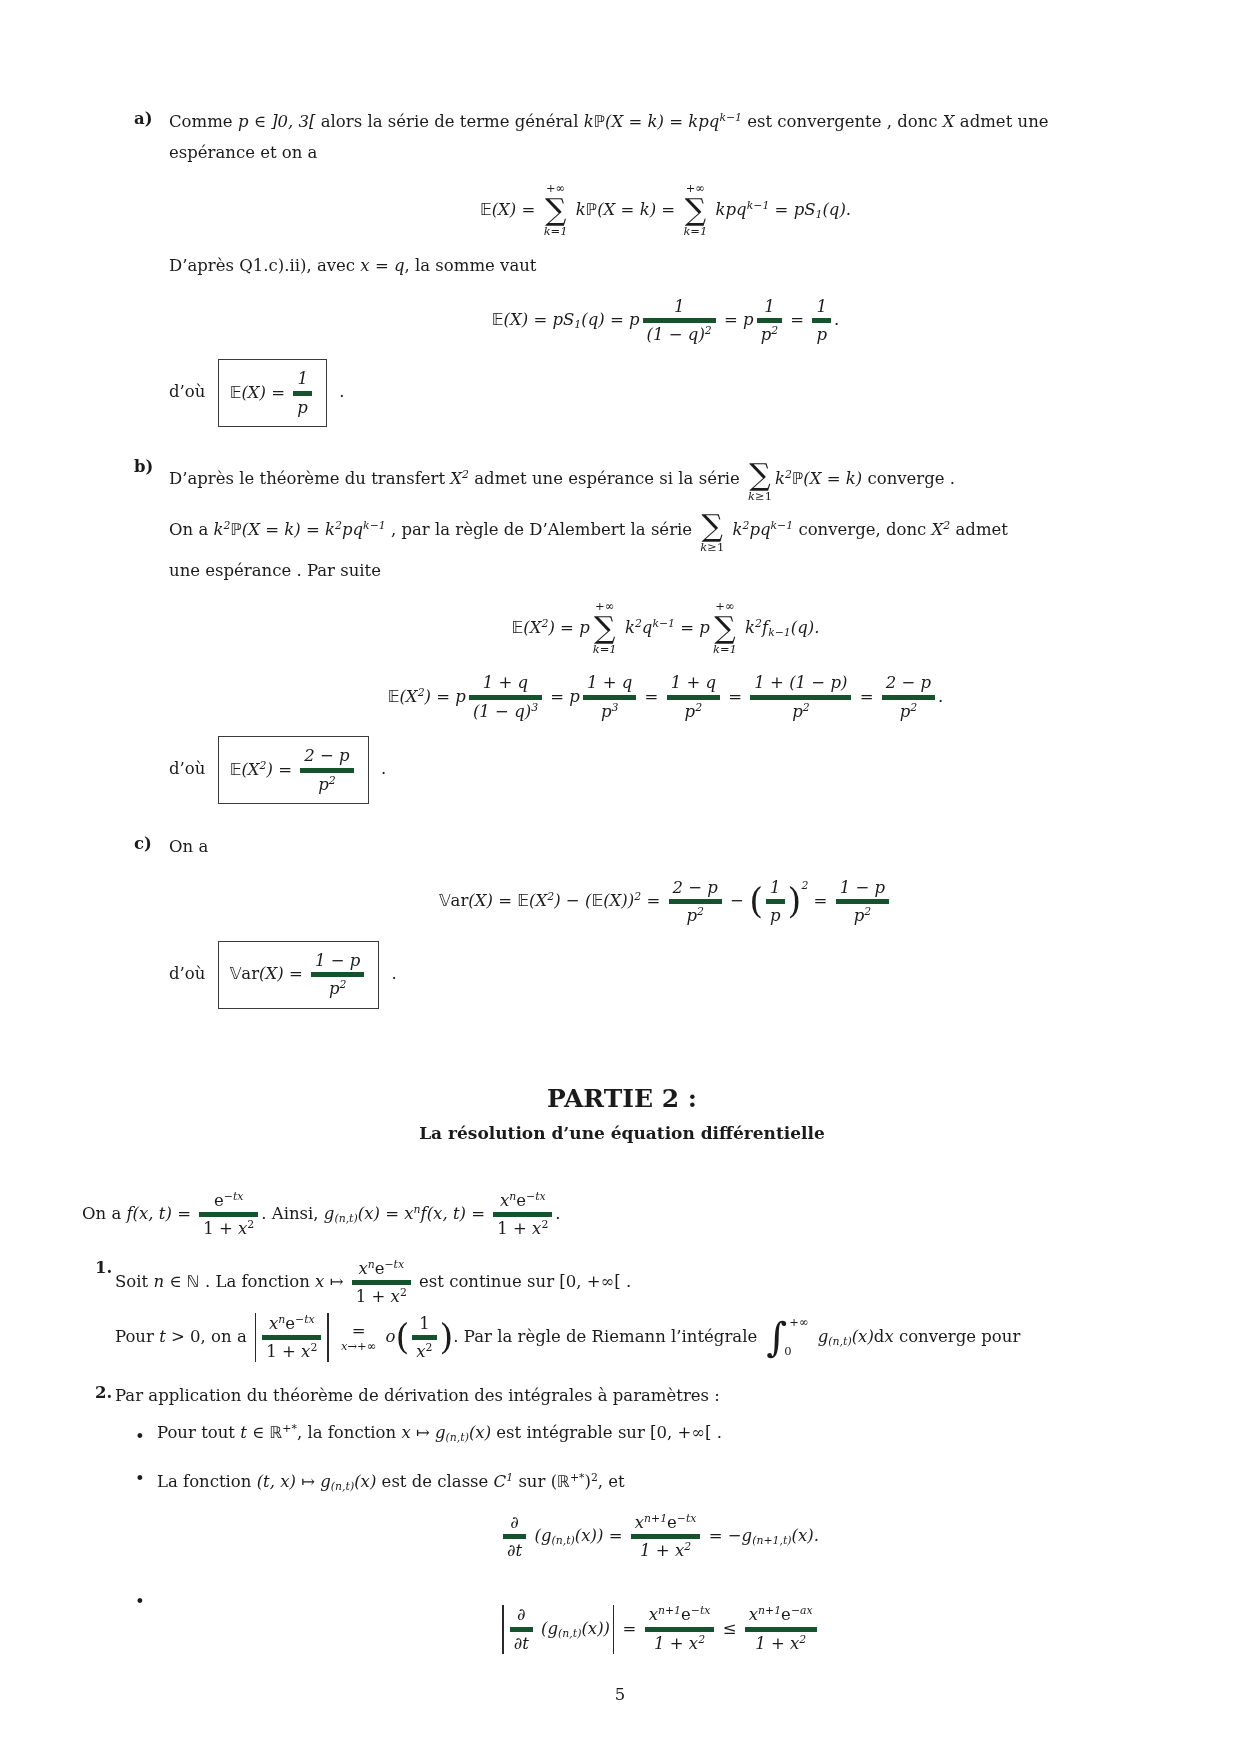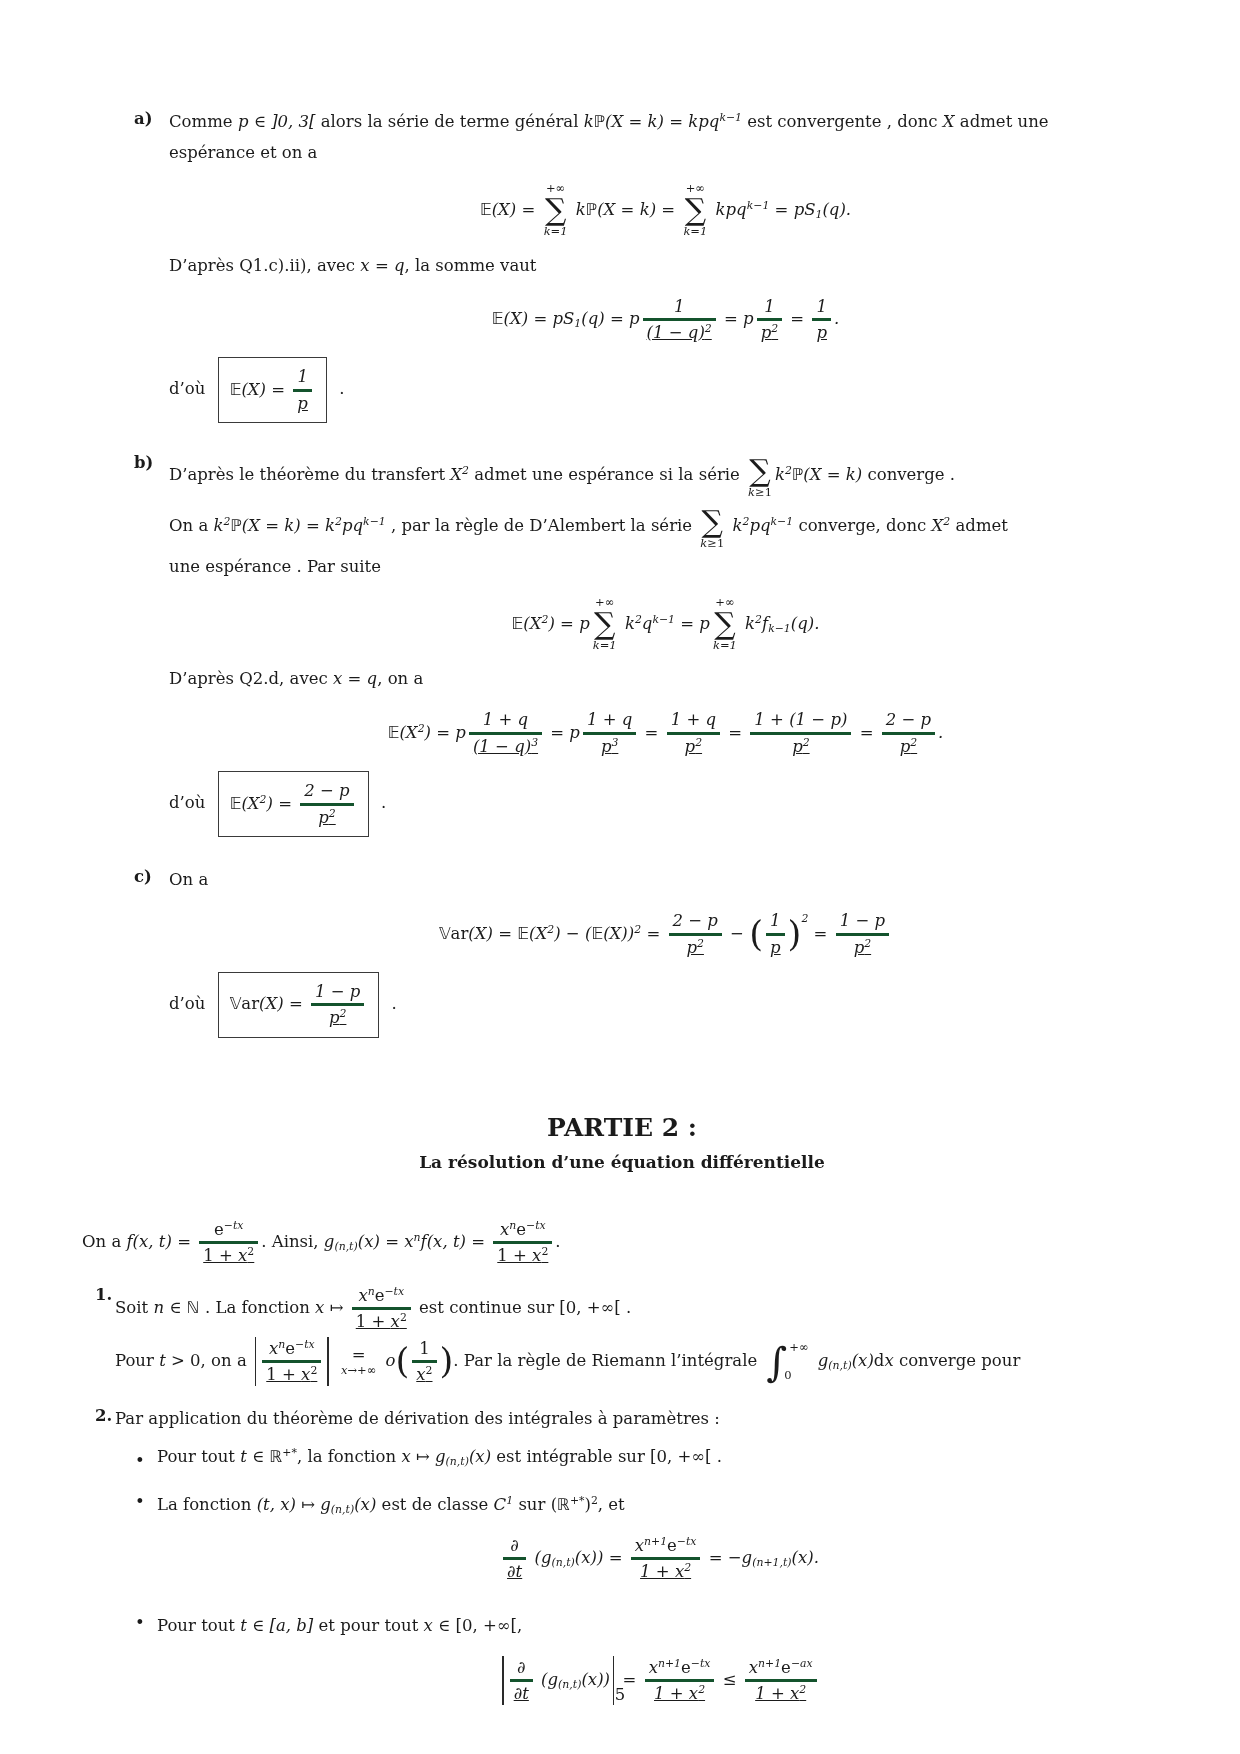--- a/index.html
+++ b/index.html
@@ -14,21 +14,21 @@
   .eq   { text-align:center; margin:15px 0 13px; white-space:nowrap; line-height:1.2; }
   .mm { font-style:italic; }
   .mt { font-style:normal; }
   .mt .tog { font-style:italic; }
   .mm .tog { font-style:normal; }
   .bb { font-style:normal !important; font-family:"DejaVu Sans","DejaVu Serif",sans-serif; font-size:0.98em; }
   sup { font-size:0.66em; vertical-align:0.55em; line-height:0; }
   sub { font-size:0.66em; vertical-align:-0.3em; line-height:0; }
   .frac { display:inline-block; vertical-align:middle; text-align:center; margin:0 3px; }
   .fnum, .fden { display:block; padding:1px 4px; line-height:1.3; }
-  .fden { border-top:3px solid #14532d;text-decoration:underline; }
+  .fden { border-top:5px solid #14532d; }
   .sum { display:inline-flex; flex-direction:column; align-items:center; vertical-align:middle; margin:0 3px; line-height:1; }
   .slim { font-size:11.5px; line-height:1.15; font-style:normal; min-height:4px; }
   .sum .slim .tog, .mm .sum .slim { font-style:italic; }
   .sg { font-size:30px; line-height:1; font-style:normal; }
   .intg { display:inline-flex; vertical-align:middle; margin:0 4px; }
   .ig { font-size:40px; line-height:1; font-style:normal; }
   .ilims { display:inline-flex; flex-direction:column; justify-content:space-between; font-size:11.5px; font-style:normal; padding:0 0 0 2px; }
   .ilims .it { align-self:flex-start; margin-top:-4px; }
   .ilims .ib { align-self:flex-start; margin-top:auto; margin-left:-5px; margin-bottom:-4px; }
   .under { display:inline-flex; flex-direction:column; align-items:center; vertical-align:middle; margin:0 4px; line-height:1.1; }
@@ -95,21 +95,20 @@
       <div class="line"><span class="mt">une espérance . Par suite</span></div>
       <div class="eq"><span class="mm"><span class="bb">𝔼</span>(X<sup>2</sup>) = p<span class="sum">
               <span class="slim">+∞</span>
               <span class="sg">∑</span>
               <span class="slim">k=1</span>
             </span> k<sup>2</sup>q<sup>k−1</sup> = p<span class="sum">
               <span class="slim">+∞</span>
               <span class="sg">∑</span>
               <span class="slim">k=1</span>
             </span> k<sup>2</sup>f<sub>k−1</sub>(q).</span></div>
-      <div class="line"><span class="mt">D’après Q2.d, avec <span class="tog">x = q</span>, on a</span></div>
       <div class="eq"><span class="mm"><span class="bb">𝔼</span>(X<sup>2</sup>) = p<span class="frac"><span class="fnum">1 + q</span><span class="fden">(1 − q)<sup>3</sup></span></span> = p<span class="frac"><span class="fnum">1 + q</span><span class="fden">p<sup>3</sup></span></span> = <span class="frac"><span class="fnum">1 + q</span><span class="fden">p<sup>2</sup></span></span> = <span class="frac"><span class="fnum">1 + (1 − p)</span><span class="fden">p<sup>2</sup></span></span> = <span class="frac"><span class="fnum">2 − p</span><span class="fden">p<sup>2</sup></span></span>.</span></div>
       <div class="line concl">
         <span class="mt">d’où </span><span class="boxed"><span class="mm"><span class="bb">𝔼</span>(X<sup>2</sup>) = <span class="frac"><span class="fnum">2 − p</span><span class="fden">p<sup>2</sup></span></span></span></span><span class="mt"> .</span>
       </div>
     </div>
   </div>
 
   <div class="item">
     <div class="ilabel">c)</div>
     <div class="ibody">
@@ -159,21 +158,20 @@
         <span class="bdot">•</span>
         <div class="btext">
           <div class="line"><span class="mt">La fonction <span class="tog">(t, x) ↦ g</span><sub><span class="tog">(n,t)</span></sub><span class="tog">(x)</span> est de classe <span class="tog">C</span><sup><span class="tog">1</span></sup> sur (<span class="bb">ℝ</span><sup>+*</sup>)<sup>2</sup>, et</span></div>
           <div class="eq"><span class="mm"><span class="frac"><span class="fnum">∂</span><span class="fden">∂t</span></span> (g<sub>(n,t)</sub>(x)) = <span class="frac"><span class="fnum">x<sup>n+1</sup><span class="tog">e</span><sup>−tx</sup></span><span class="fden">1 + x<sup>2</sup></span></span> = −g<sub>(n+1,t)</sub>(x).</span></div>
         </div>
       </div>
 
       <div class="bullet">
         <span class="bdot">•</span>
         <div class="btext">
-          <div class="line"><span class="mt">Pour tout <span class="tog">t ∈ [a, b]</span> et pour tout <span class="tog">x ∈</span> [0, +∞[,</span></div>
           <div class="eq"><span class="mm"><span class="vb"></span><span class="frac"><span class="fnum">∂</span><span class="fden">∂t</span></span> (g<sub>(n,t)</sub>(x))<span class="vb"></span> = <span class="frac"><span class="fnum">x<sup>n+1</sup><span class="tog">e</span><sup>−tx</sup></span><span class="fden">1 + x<sup>2</sup></span></span> ≤ <span class="frac"><span class="fnum">x<sup>n+1</sup><span class="tog">e</span><sup>−ax</sup></span><span class="fden">1 + x<sup>2</sup></span></span></span></div>
 
         </div>
       </div>
 
     </div>
   </div>
 
 </div>
 

